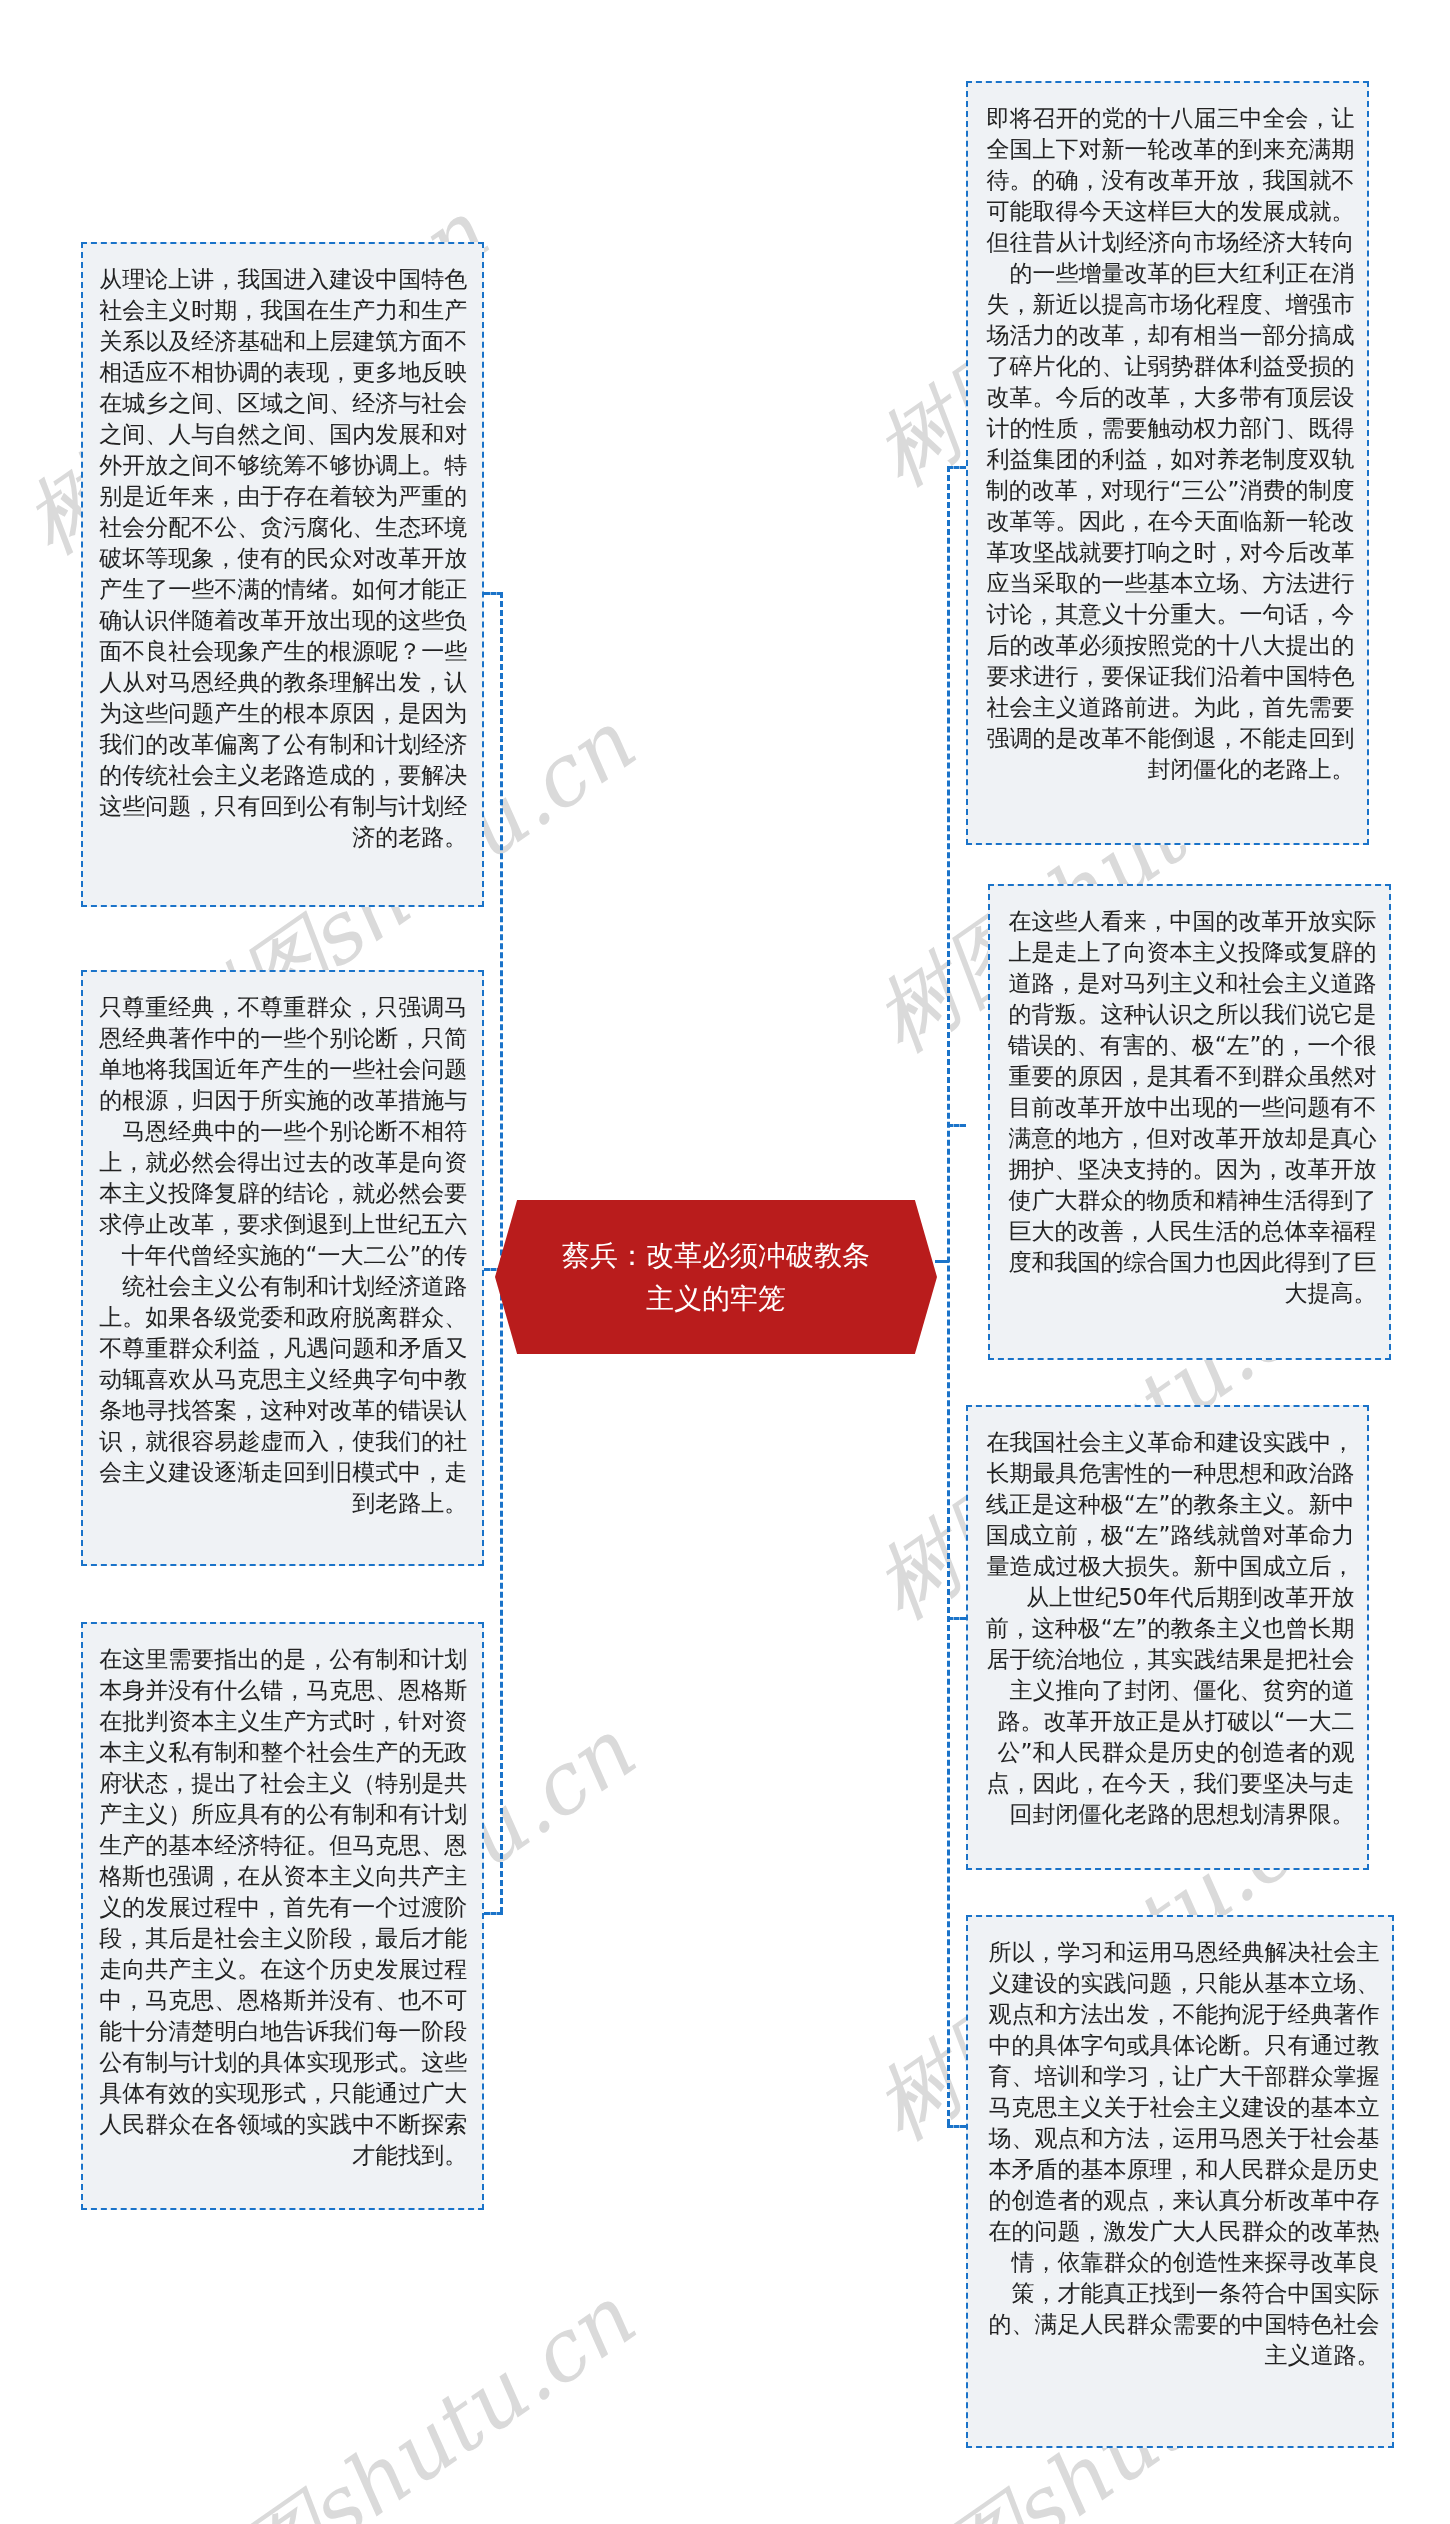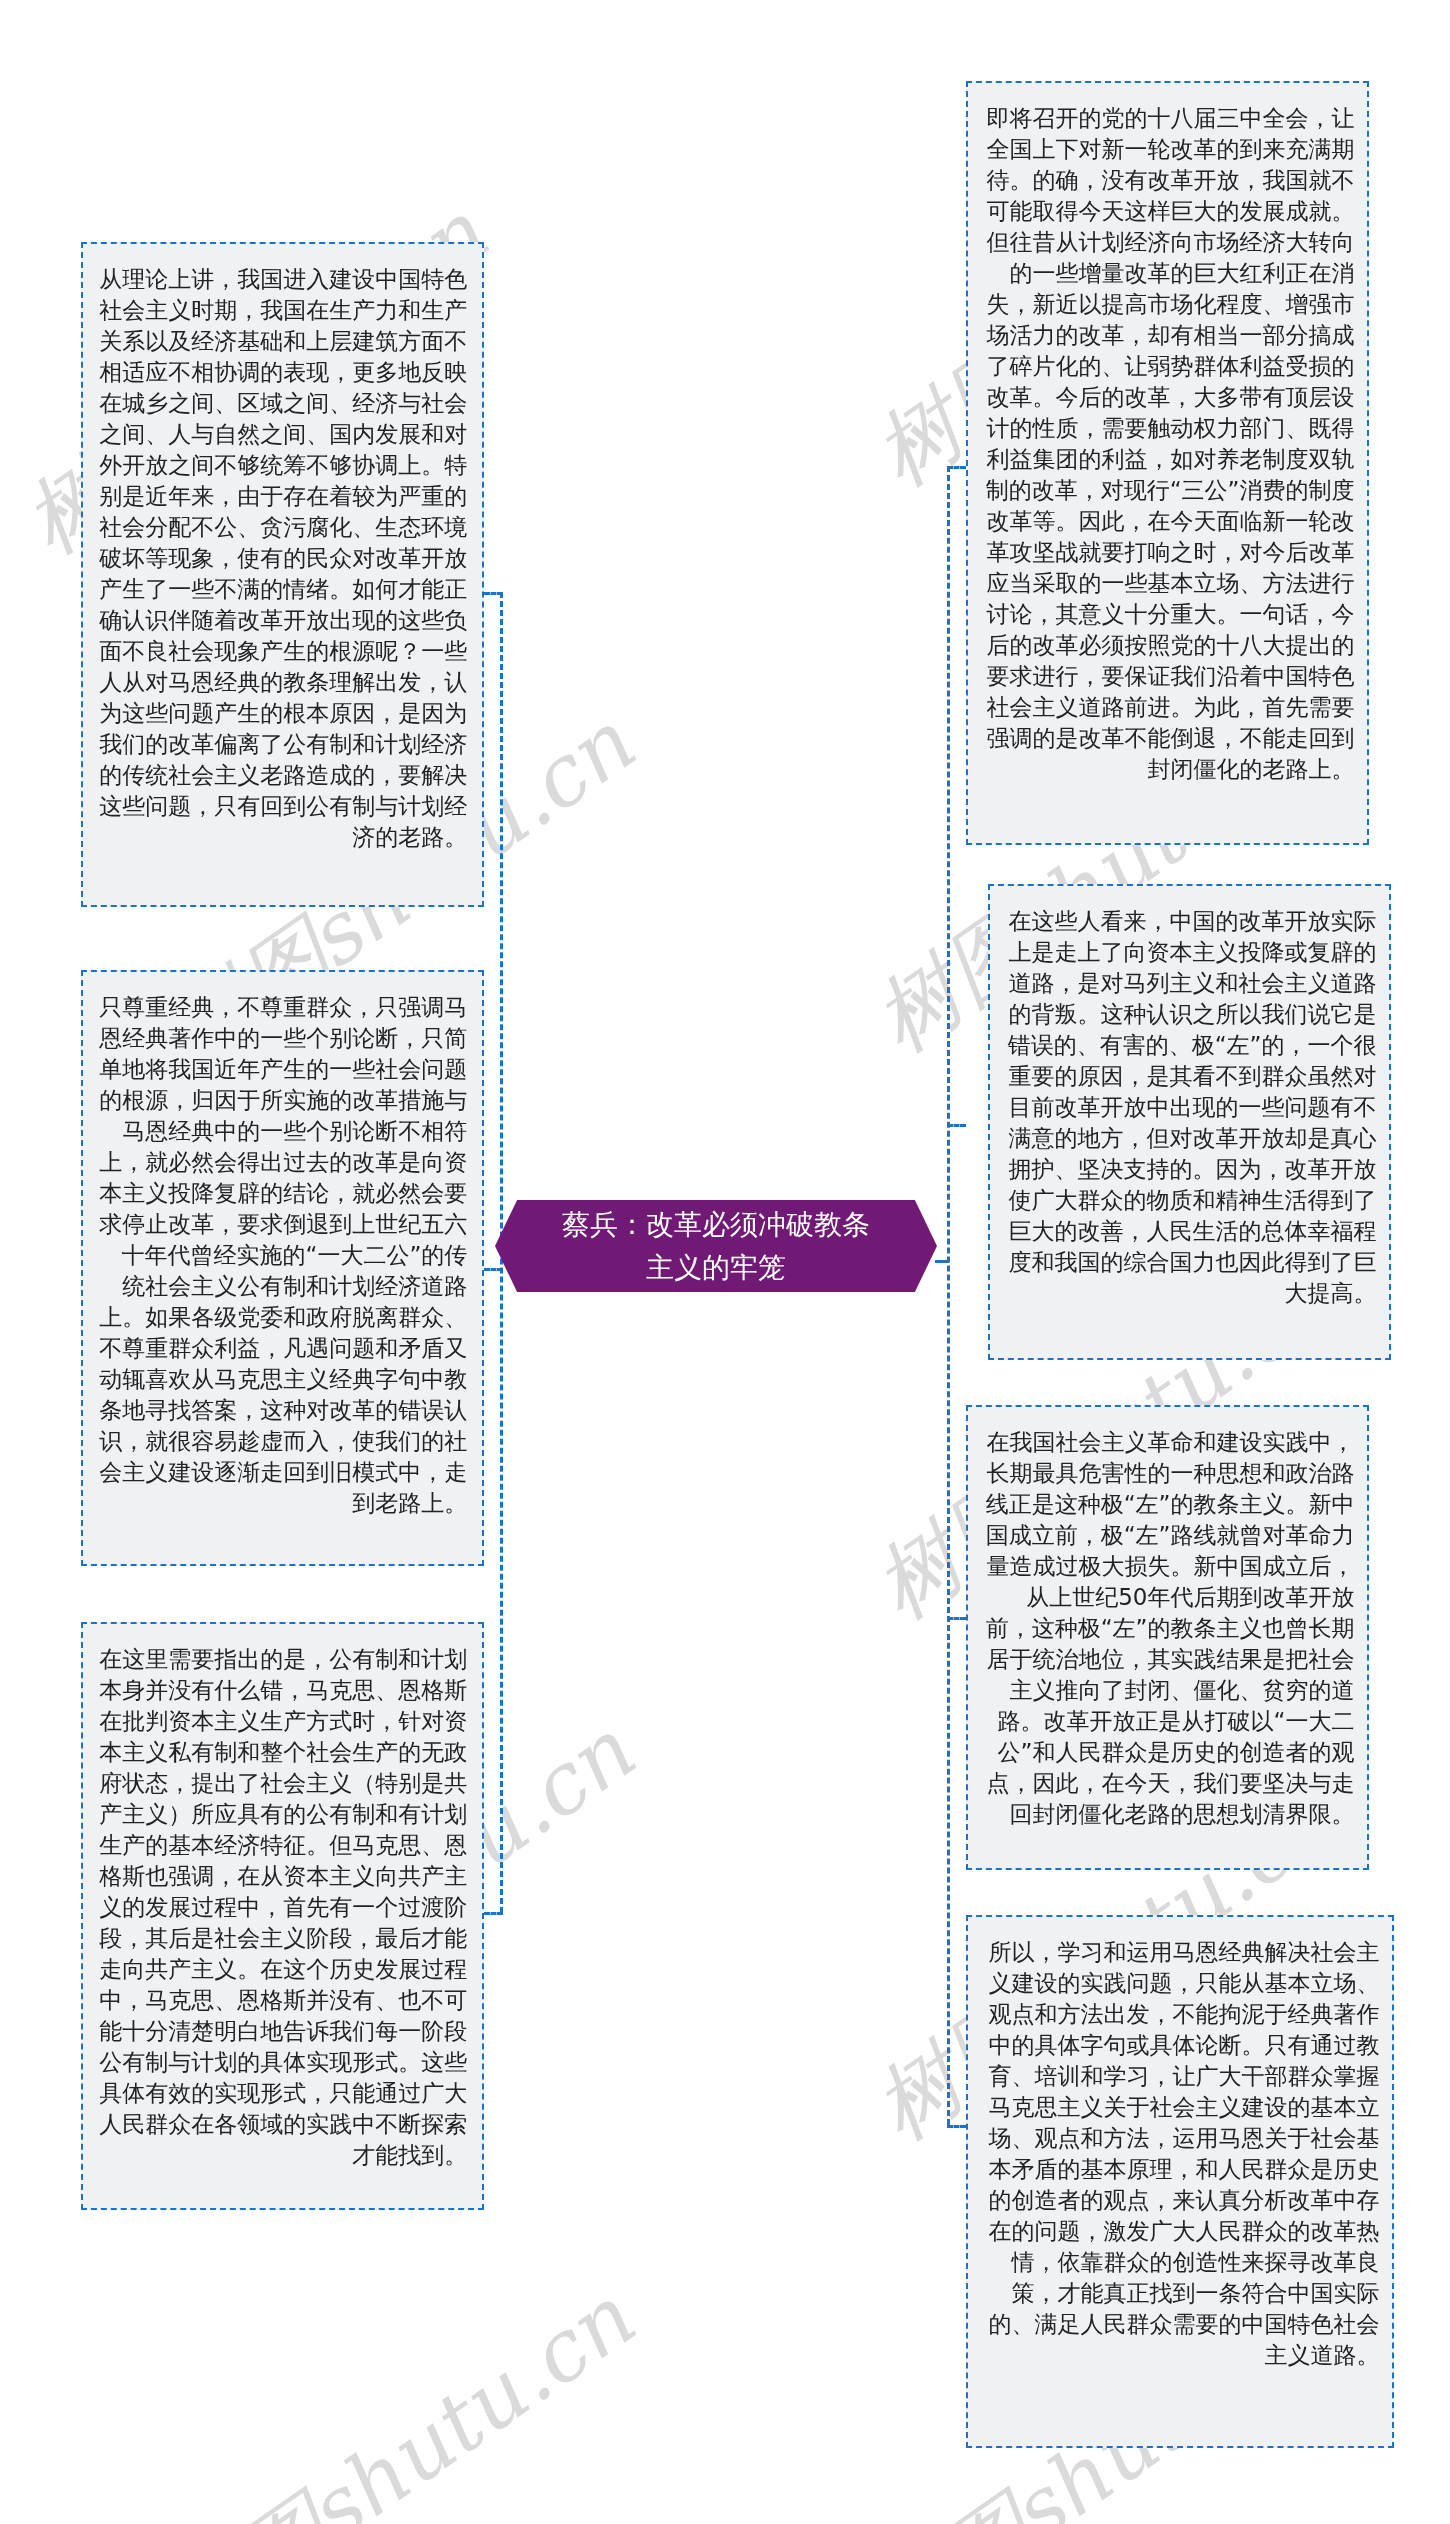--- a/index.html
+++ b/index.html
@@ -16,22 +16,22 @@
     padding: 20.4px 14.7px 17px 16px;
     color: #222222;
     font-size: 23px;
     line-height: 31px;
     word-break: break-all;
     text-align: right;
   }
   .box.right { padding-left: 17px; padding-right: 12.5px; }
   .center-node {
     position: absolute;
-    left: 495px; top: 1200px; width: 442px; height: 92px;
-    background: #701a75;
+    left: 495px; top: 1200px; width: 442px; height: 154px;
+    background: #b91c1c;
     clip-path: polygon(5% 0, 95% 0, 100% 50%, 95% 100%, 5% 100%, 0 50%);
     display: flex; align-items: center; justify-content: center;
     color: #ffffff; font-size: 28px; line-height: 43px; text-align: center;
     padding: 12px 57px; box-sizing: border-box;
   }
   .spine { position: absolute; width: 0; border-left: 3.4px dashed #1a73c9; }
   .tick { position: absolute; height: 0; border-top: 3.4px dashed #1a73c9; }
   .solid-h { position: absolute; height: 3.4px; background: #1a73c9; }
   .watermark {
     position: absolute; color: rgba(150,150,150,0.35);

